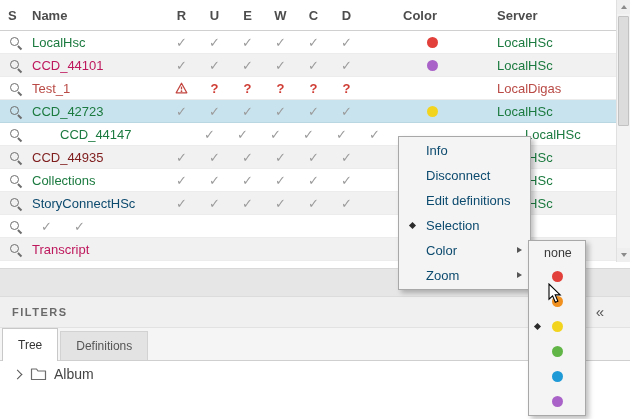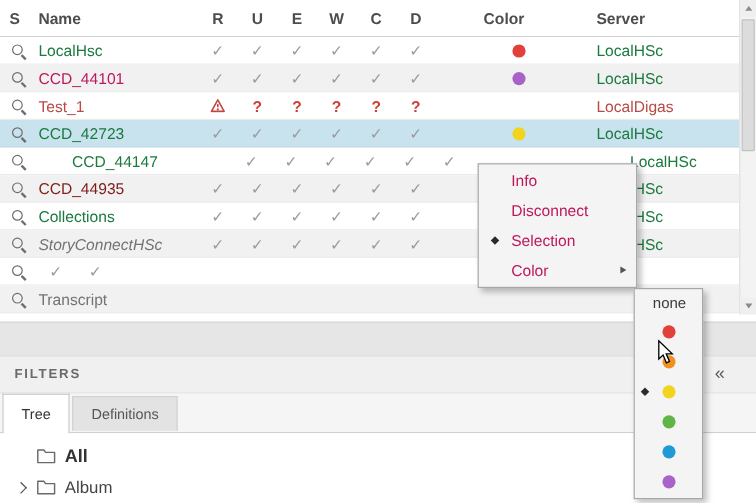--- a/index.html
+++ b/index.html
@@ -52,39 +52,39 @@
   
   .splitter{position:absolute;left:0;top:268px;width:630px;height:28px;background:#e6e6e6;
     border-top:1px solid #d8d8d8;box-sizing:border-box;}
   .filters-bar{position:absolute;left:0;top:296px;width:630px;height:32px;background:#f0f0f0;
     border-top:1px solid #dcdcdc;border-bottom:1px solid #e2e2e2;box-sizing:border-box;
     display:flex;align-items:center;}
   .filters-title{font-size:11px;color:#6a6a6a;letter-spacing:1.5px;padding-left:12px;font-weight:bold;}
   .collapse{position:absolute;right:26px;top:6px;font-size:15px;color:#555;cursor:default;}
   
   .tabsbar{position:absolute;left:0;top:328px;width:630px;height:33px;background:#f5f5f5;
-    box-sizing:border-box;border-bottom:1px solid #cfcfcf;display:flex;align-items:center;
+    box-sizing:border-box;border-bottom:1px solid #cfcfcf;display:flex;align-items:flex-end;
     padding-left:2px;}
   .tab{box-sizing:border-box;height:29px;padding:0 15px;line-height:28px;font-size:12px;
     color:#555;background:#e3e3e3;border:1px solid #d2d2d2;border-bottom:none;margin-right:2px;}
   .tab.active{height:33px;line-height:32px;background:#fff;color:#333;border:1px solid #c8c8c8;
     border-bottom:none;margin-bottom:-1px;position:relative;z-index:2;}
   
   .tree{position:absolute;left:0;top:361px;width:630px;height:58px;background:#fff;}
   .tree-row{display:flex;align-items:center;height:26px;padding-left:30px;font-size:14px;color:#444;}
   .tree-row.first{margin-top:6px;}
   .tree-row.emph{font-weight:bold;font-size:15px;color:#333;}
   .tree-row.has-exp{padding-left:10px;}
   .chev{width:6px;height:6px;border-top:1.6px solid #555;border-right:1.6px solid #555;
     transform:rotate(45deg);margin:0 9px 0 4px;flex:0 0 auto;}
   .folder{margin-right:7px;flex:0 0 auto;display:inline-flex;}
   
   .menu{position:absolute;left:398px;top:136px;width:131px;background:#f4f4f4;
     border:1px solid #a8a8a8;box-shadow:3px 3px 5px rgba(0,0,0,0.25);z-index:5;padding:1px 0;box-sizing:content-box;}
-  .menu-item{position:relative;height:25px;line-height:25px;padding-left:27px;font-size:13px;color:#be185d;}
+  .menu-item{position:relative;height:25px;line-height:25px;padding-left:27px;font-size:13px;color:#0c4a6e;}
   .diamond{position:absolute;left:11px;top:10px;width:5px;height:5px;background:#2b2b2b;transform:rotate(45deg);}
   .sub-arrow{position:absolute;right:8px;top:9px;width:0;height:0;border-left:5px solid #555;
     border-top:3.5px solid transparent;border-bottom:3.5px solid transparent;}
   
   .submenu{position:absolute;left:528px;top:240px;width:56px;background:#f4f4f4;
     border:1px solid #a8a8a8;box-shadow:3px 3px 5px rgba(0,0,0,0.25);z-index:6;padding:1px 0;}
   .submenu-item{position:relative;height:25px;display:flex;align-items:center;justify-content:center;text-align:center;}
   .submenu-item.text{height:22px;justify-content:flex-start;padding-left:15px;font-size:12.5px;color:#3a3a3a;}
   .submenu-item .diamond{left:6px;top:10px;}
   
@@ -214,21 +214,21 @@
         <div class="tcell c-mark check">✓</div>
         <div class="tcell c-mark check">✓</div>
         <div class="tcell c-mark check">✓</div>
         <div class="tcell c-color"></div>
         <div class="tcell c-server" style="color: rgb(27, 122, 63);">LocalHSc</div>
       </div>
       <div class="trow zebra">
         <div class="tcell c-s">
           <span class="mag"></span>
         </div>
-        <div class="tcell c-name" style="color: #737373; font-style: italic;">StoryConnectHSc</div>
+        <div class="tcell c-name" style="color: #0c4a6e;">StoryConnectHSc</div>
         <div class="tcell c-mark check">✓</div>
         <div class="tcell c-mark check">✓</div>
         <div class="tcell c-mark check">✓</div>
         <div class="tcell c-mark check">✓</div>
         <div class="tcell c-mark check">✓</div>
         <div class="tcell c-mark check">✓</div>
         <div class="tcell c-color"></div>
         <div class="tcell c-server" style="color: rgb(27, 122, 63);">LocalHSc</div>
       </div>
       <div class="trow">
@@ -241,21 +241,21 @@
         <div class="tcell c-mark"></div>
         <div class="tcell c-mark"></div>
         <div class="tcell c-mark"></div>
         <div class="tcell c-color"></div>
         <div class="tcell c-server" style="color: rgb(27, 122, 63);"></div>
       </div>
       <div class="trow zebra">
         <div class="tcell c-s">
           <span class="mag"></span>
         </div>
-        <div class="tcell c-name" style="color: #737373;">Transcript</div>
+        <div class="tcell c-name" style="color: #be185d;">Transcript</div>
         <div class="tcell c-mark"></div>
         <div class="tcell c-mark"></div>
         <div class="tcell c-mark"></div>
         <div class="tcell c-mark"></div>
         <div class="tcell c-mark"></div>
         <div class="tcell c-mark"></div>
         <div class="tcell c-color"></div>
         <div class="tcell c-server" style="color: rgb(168, 168, 168);"></div>
       </div>
     </div>
@@ -277,44 +277,38 @@
   <span class="filters-title">FILTERS</span>
   <span class="collapse">«</span>
 </div>
 
 <div class="tabsbar">
     <div class="tab active">Tree</div>
     <div class="tab">Definitions</div>
   </div>
 
 <div class="tree">
-    <div class="tree-row first emph">
-      <span class="folder">
-        <svg width="17" height="14" viewBox="0 0 17 14">
-          <path d="M1.5,12.5 V2 h5 l1.5,2 h7.5 v8.5 Z" fill="#fdfdfd" stroke="#6a6a6a" stroke-width="1.2" stroke-linejoin="round"></path>
-        </svg>
-      </span>
-      <span>All</span>
-    </div>
     <div class="tree-row has-exp">
       <span class="chev"></span>
       <span class="folder">
         <svg width="17" height="14" viewBox="0 0 17 14">
           <path d="M1.5,12.5 V2 h5 l1.5,2 h7.5 v8.5 Z" fill="#fdfdfd" stroke="#6a6a6a" stroke-width="1.2" stroke-linejoin="round"></path>
         </svg>
       </span>
       <span>Album</span>
     </div>
   </div>
 
 <div class="menu">
     <div class="menu-item"><span>Info</span></div>
     <div class="menu-item"><span>Disconnect</span></div>
+    <div class="menu-item"><span>Edit definitions</span></div>
     <div class="menu-item"><span class="diamond"></span><span>Selection</span></div>
     <div class="menu-item"><span>Color</span><span class="sub-arrow"></span></div>
+    <div class="menu-item"><span>Zoom</span><span class="sub-arrow"></span></div>
   </div>
 
 <div class="submenu">
     <div class="submenu-item text">none</div>
     <div class="submenu-item">
       <span class="dot" style="background: rgb(226, 64, 58);"></span>
     </div>
     <div class="submenu-item">
       <span class="dot" style="background: rgb(240, 144, 30);"></span>
     </div>

